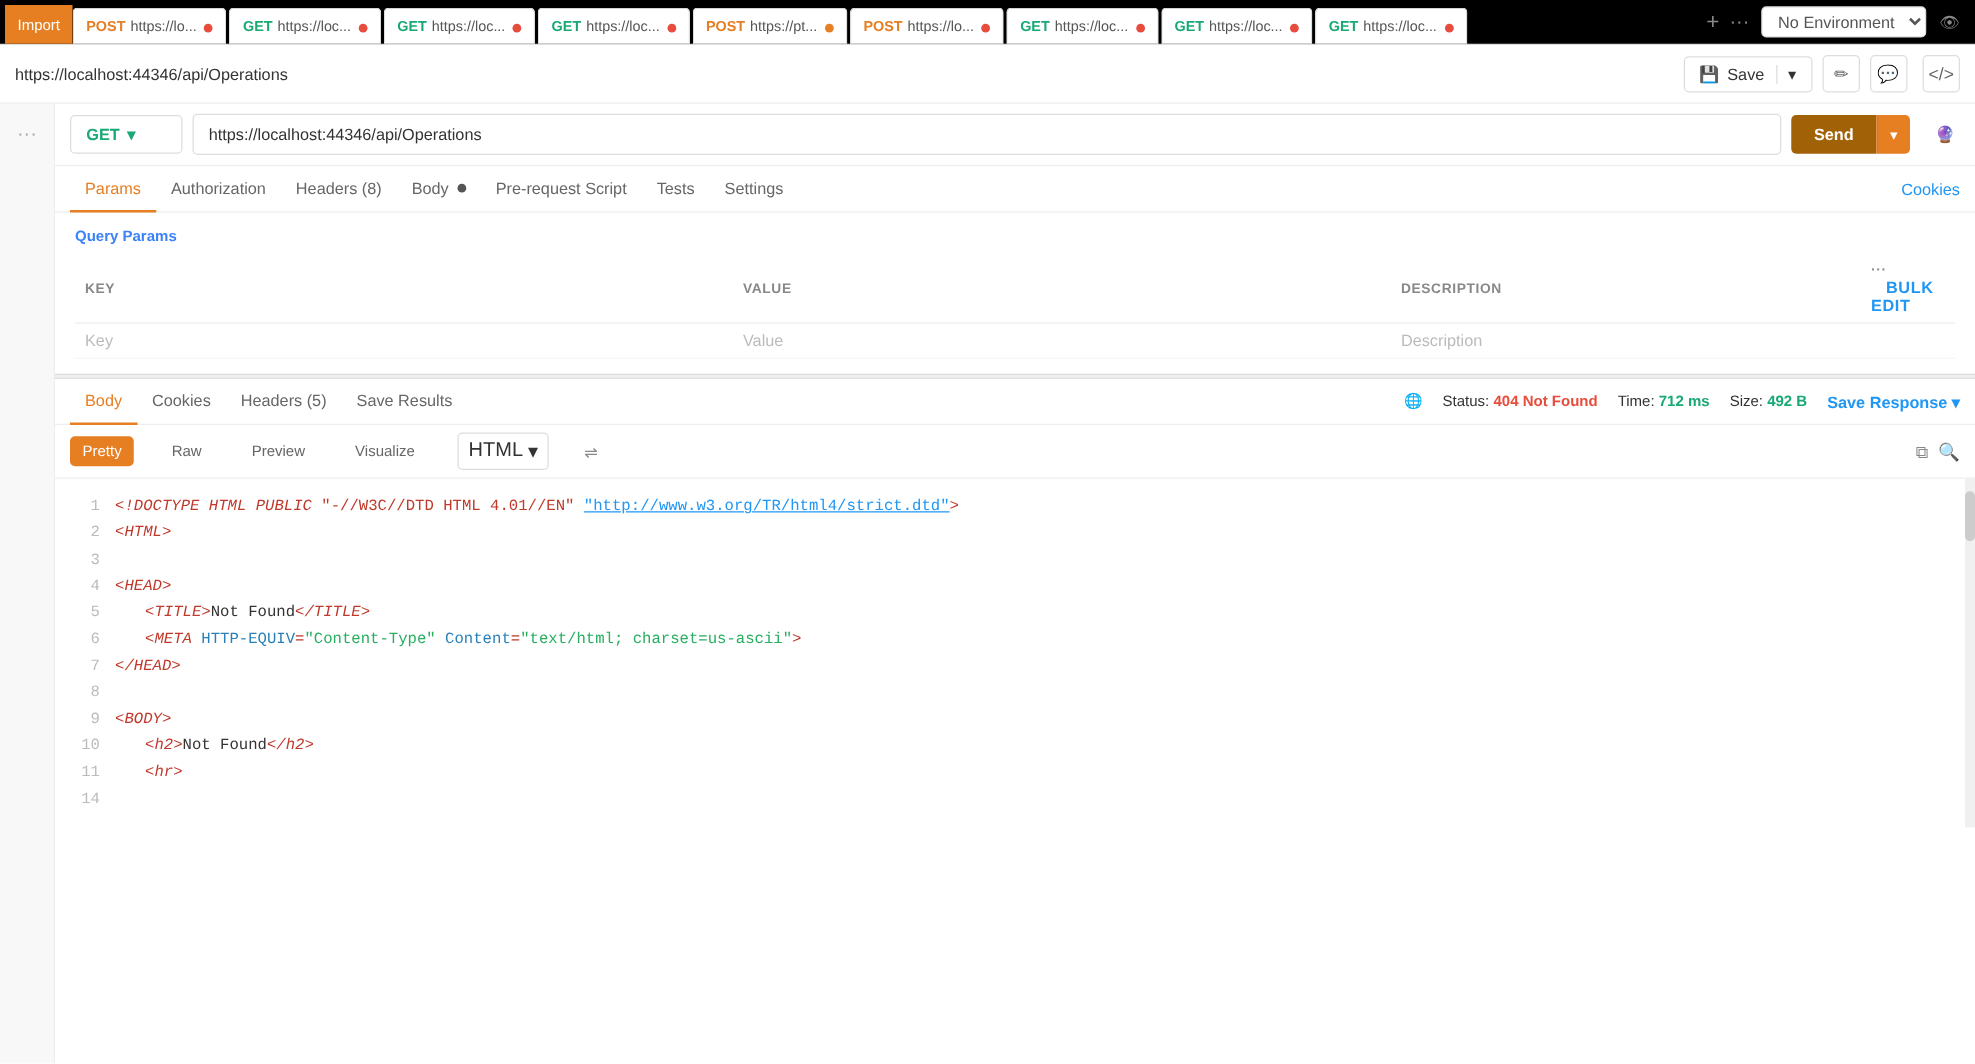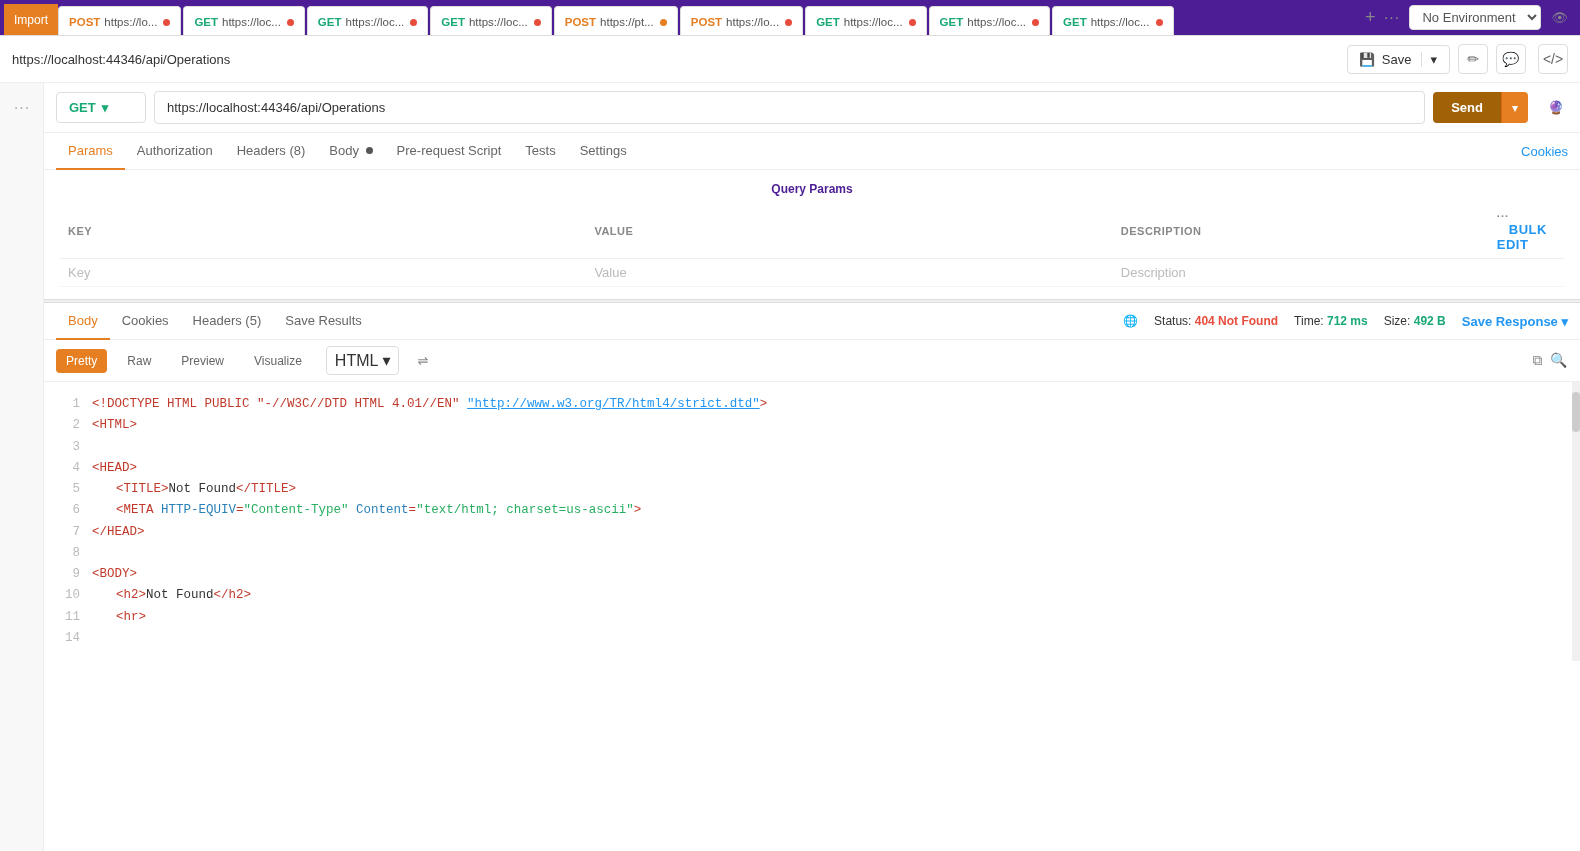--- a/index.html
+++ b/index.html
@@ -1,20 +1,20 @@
 <!DOCTYPE html>
 <html><head>
   <meta charset="utf-8">
   <style>
     * { box-sizing: border-box; margin: 0; padding: 0; }
     body { font-family: -apple-system, BlinkMacSystemFont, 'Segoe UI', sans-serif; font-size: 13px; background: #fff; color: #333; overflow: hidden; height: 851px; width: 1580px; }
 
     
     .tab-bar {
-      display: flex; align-items: center; background: #4c1d95; border-bottom: 1px solid #ddd;
+      display: flex; align-items: center; background: #000000; border-bottom: 1px solid #ddd;
       height: 36px; overflow: hidden; padding: 12px 4px; justify-content: center;
     }
     .tab-item {
       display: flex; align-items: center; padding: 0 10px; height: 32px;
       border: 1px solid #ddd; border-bottom: none; background: #fff; border-radius: 4px 4px 0 0;
       margin-right: 2px; font-size: 11.5px; color: #555; cursor: pointer; white-space: nowrap;
       position: relative; top: 4px;
     }
     .tab-item .method { font-weight: 700; margin-right: 4px; }
     .method-get { color: #19a974; }
@@ -63,21 +63,21 @@
 
     
     .tabs { display: flex; align-items: center; border-bottom: 1px solid #eee; padding: 0 12px; }
     .tab { padding: 10px 12px; font-size: 13px; color: #666; cursor: pointer; border-bottom: 2px solid transparent; margin-bottom: -1px; }
     .tab.active { color: #e67e22; border-bottom-color: #e67e22; }
     .tab .dot { display: inline-block; width: 7px; height: 7px; border-radius: 50%; background: #555; margin-left: 3px; position: relative; top: -1px; }
     .cookies-link { margin-left: auto; color: #2196f3; font-size: 13px; cursor: pointer; }
 
     
     .params-section { padding: 12px 16px; }
-    .section-title { font-size: 12px; color: #4c1d95; font-weight: 600; margin-bottom: 8px; text-align: center; }
+    .section-title { font-size: 12px; color: #3b82f6; font-weight: 600; margin-bottom: 8px; }
 
     
     .params-table { width: 100%; border-collapse: collapse; }
     .params-table th { font-size: 11px; font-weight: 600; color: #888; text-align: left; padding: 6px 8px; border-bottom: 1px solid #eee; text-transform: uppercase; letter-spacing: 0.5px; }
     .params-table td { padding: 6px 8px; border-bottom: 1px solid #f5f5f5; }
     .params-table .key-cell { width: 35%; }
     .params-table .value-cell { width: 35%; }
     .params-table .desc-cell { width: 25%; }
     .params-table .action-cell { width: 5%; }
     .placeholder-text { color: #bbb; font-size: 13px; }
@@ -90,33 +90,33 @@
     
     .response-tabs { display: flex; align-items: center; padding: 0 12px; border-bottom: 1px solid #eee; }
     .response-tab { padding: 10px 12px; font-size: 13px; color: #666; cursor: pointer; border-bottom: 2px solid transparent; margin-bottom: -1px; }
     .response-tab.active { color: #e67e22; border-bottom-color: #e67e22; }
     .status-info { margin-left: auto; display: flex; align-items: center; gap: 16px; font-size: 12px; }
     .status-404 { color: #e74c3c; font-weight: 600; }
     .status-value { color: #19a974; font-weight: 600; }
     .save-response-btn { color: #2196f3; font-size: 13px; cursor: pointer; font-weight: bold; }
 
     
-    .format-tabs { display: flex; align-items: center; padding: 6px 12px; border-bottom: 1px solid #eee; gap: 10px; }
+    .format-tabs { display: flex; align-items: center; padding: 6px 12px; border-bottom: 1px solid #eee; gap: 20px; }
     .format-tab { padding: 5px 10px; font-size: 12px; color: #666; cursor: pointer; border-radius: 4px; }
     .format-tab.active { background: #e67e22; color: #fff; }
     .format-dropdown { display: flex; align-items: center; gap: 4px; border: 1px solid #ddd; border-radius: 4px; padding: 4px 8px; font-size: 16px; cursor: pointer; margin-left: 4px; }
     .format-actions { margin-left: auto; display: flex; gap: 8px; }
     .action-icon { color: #888; cursor: pointer; font-size: 14px; }
 
     
     .code-viewer { padding: 12px 16px; font-family: 'Courier New', monospace; font-size: 12.5px; line-height: 1.7; overflow-y: auto; max-height: 300px; }
     .line { display: flex; gap: 12px; }
     .line-num { color: #bbb; min-width: 20px; text-align: right; user-select: none; }
     .line-content { flex: 1; }
-    .tag { color: #c0392b; }
+    .tag { color: #c0392b; font-style: italic; }
     .attr { color: #2980b9; }
     .attr-val { color: #27ae60; }
     .link { color: #2196f3; text-decoration: underline; cursor: pointer; }
 
     
     .left-sidebar { width: 44px; background: #f8f8f8; border-right: 1px solid #eee; display: flex; flex-direction: column; align-items: center; padding-top: 8px; }
     .sidebar-dots { color: #aaa; font-size: 16px; cursor: pointer; margin-top: 8px; }
 
     
     .app { display: flex; flex-direction: column; height: 851px; }

